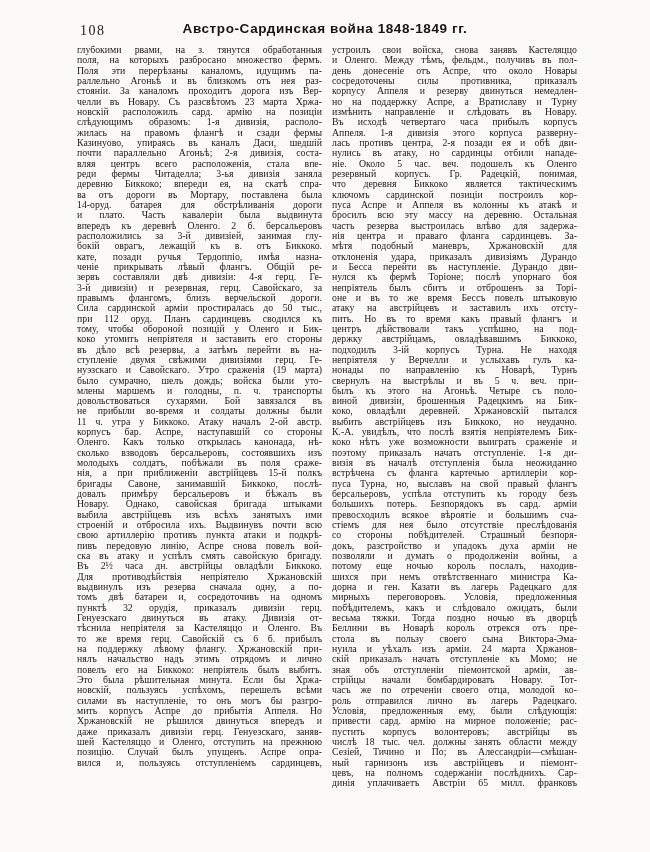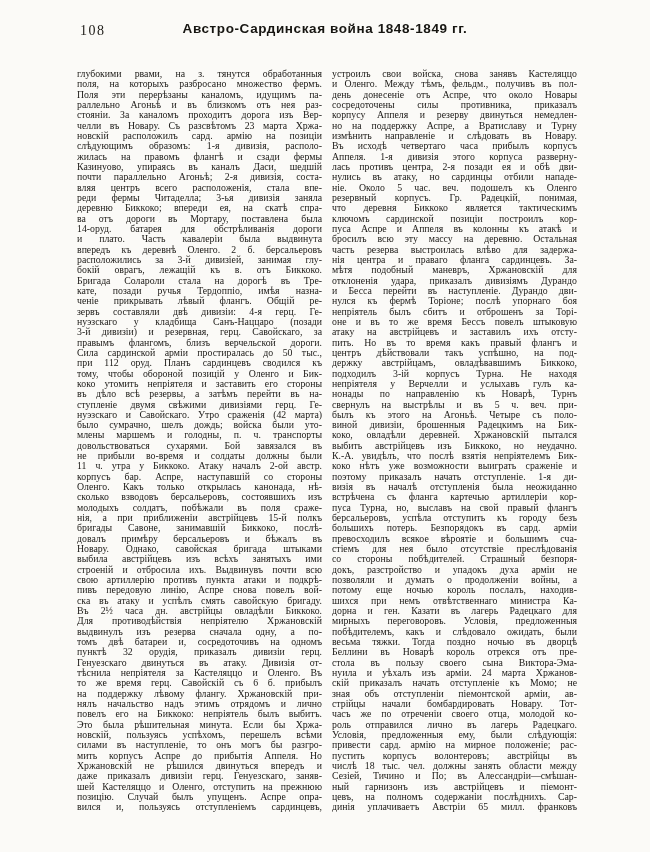--- a/index.html
+++ b/index.html
@@ -35,21 +35,20 @@
     letter-spacing: 0.6px;
     color: #161511;
   }
   .text-body {
     position: absolute;
     top: 45px;
     left: 77px;
     width: 501px;
     display: flex;
     gap: 10px;
-    margin-top: 24px;
   }
   .col {
     width: 245px;
     flex: 0 0 245px;
   }
   .line {
     font-size: 9.8px;
     line-height: 10.34px;
     height: 10.34px;
     overflow: hidden;
@@ -81,34 +80,32 @@
       <div class="line">почти параллельно Агоньѣ; 2-я дивизія, соста-</div>
       <div class="line">вляя центръ всего расположенія, стала впе-</div>
       <div class="line">реди фермы Читаделла; 3-ья дивизія заняла</div>
       <div class="line">деревню Биккоко; впереди ея, на скатѣ спра-</div>
       <div class="line">ва отъ дороги въ Мортару, поставлена была</div>
       <div class="line">14-оруд. батарея для обстрѣливанія дороги</div>
       <div class="line">и плато. Часть кавалеріи была выдвинута</div>
       <div class="line">впередъ къ деревнѣ Оленго. 2 б. берсальеровъ</div>
       <div class="line">расположились за 3-й дивизіей, занимая глу-</div>
       <div class="line">бокій оврагъ, лежащій къ в. отъ Биккоко.</div>
-      <div class="line">Бригада Солароли стала на дорогѣ въ Тре-</div>
       <div class="line">кате, позади ручья Тердоппіо, имѣя назна-</div>
       <div class="line">ченіе прикрывать лѣвый флангъ. Общій ре-</div>
       <div class="line">зервъ составляли двѣ дивизіи: 4-я герц. Ге-</div>
-      <div class="line">нуэзскаго у кладбища Санъ-Наццаро (позади</div>
       <div class="line">3-й дивизіи) и резервная, герц. Савойскаго, за</div>
       <div class="line">правымъ флангомъ, близъ верчельской дороги.</div>
       <div class="line">Сила сардинской арміи простиралась до 50 тыс.,</div>
       <div class="line">при 112 оруд. Планъ сардинцевъ сводился къ</div>
       <div class="line">тому, чтобы обороной позицій у Оленго и Бик-</div>
       <div class="line">коко утомить непріятеля и заставить его стороны</div>
       <div class="line">въ дѣло всѣ резервы, а затѣмъ перейти въ на-</div>
       <div class="line">ступленіе двумя свѣжими дивизіями герц. Ге-</div>
-      <div class="line">нуэзскаго и Савойскаго. Утро сраженія (42 марта)</div>
+      <div class="line">нуэзскаго и Савойскаго. Утро сраженія (19 марта)</div>
       <div class="line">было сумрачно, шелъ дождь; войска были уто-</div>
       <div class="line">млены маршемъ и голодны, п. ч. транспорты</div>
       <div class="line">довольствоваться сухарями. Бой завязался въ</div>
       <div class="line">не прибыли во-время и солдаты должны были</div>
       <div class="line">11 ч. утра у Биккоко. Атаку началъ 2-ой австр.</div>
       <div class="line">корпусъ бар. Аспре, наступавшій со стороны</div>
       <div class="line">Оленго. Какъ только открылась канонада, нѣ-</div>
       <div class="line">сколько взводовъ берсальеровъ, состоявшихъ изъ</div>
       <div class="line">молодыхъ солдатъ, побѣжали въ поля сраже-</div>
       <div class="line">нія, а при приближеніи австрійцевъ 15-й полкъ</div>

